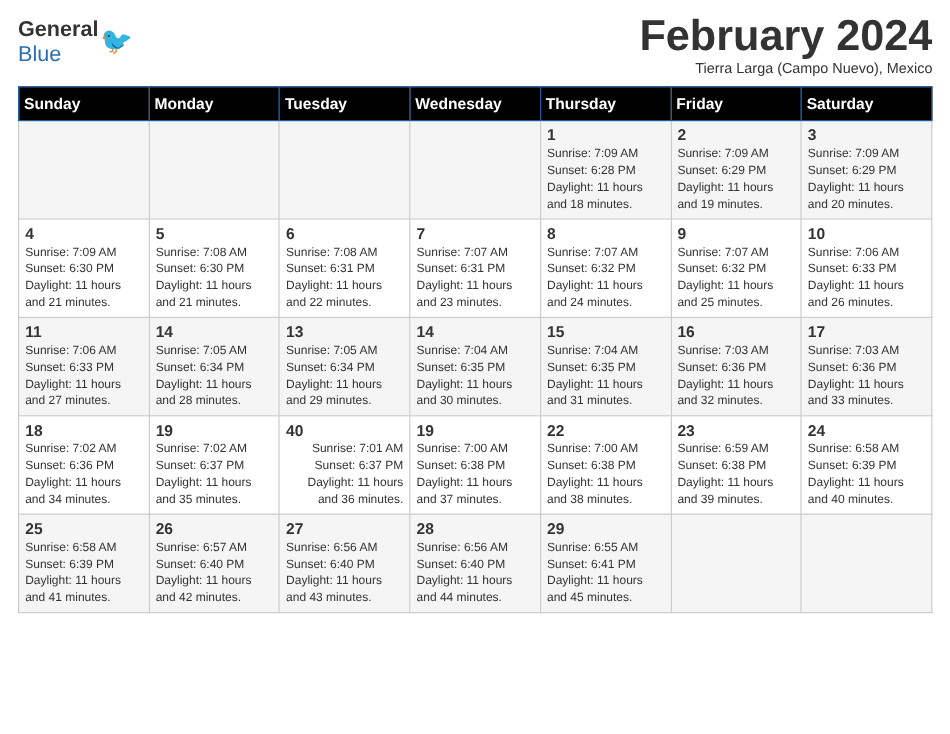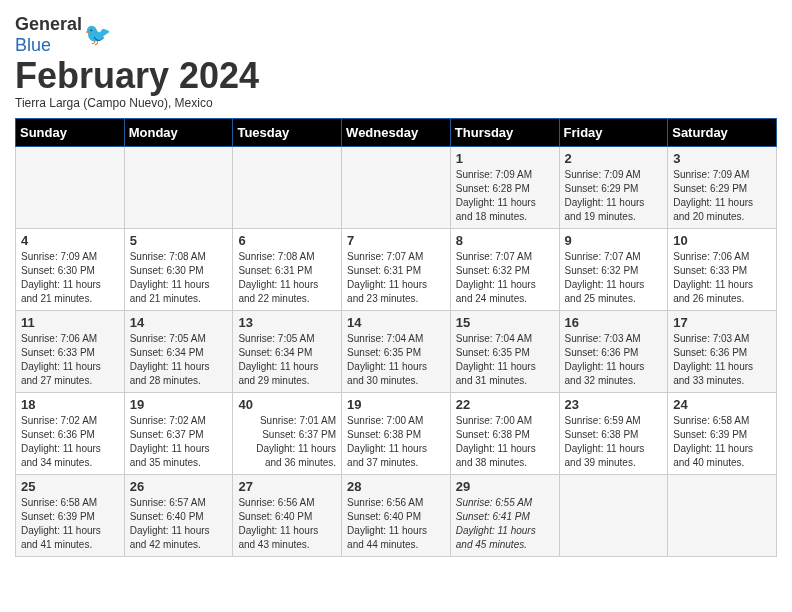--- a/index.html
+++ b/index.html
@@ -8,21 +8,20 @@
       background: #fff;
       width: 792px;
       min-height: 612px;
       padding: 10px 15px;
     }
     .header-area {
       display: flex;
       justify-content: space-between;
       align-items: flex-start;
       margin-bottom: 8px;
-      flex-direction: column;
     }
     .logo {
       display: flex;
       align-items: center;
       margin-top: 4px;
     }
     .logo-text-general {
       font-size: 18px;
       font-weight: bold;
       color: #333;
@@ -31,20 +30,21 @@
       font-size: 18px;
       font-weight: normal;
       color: #2a6db5;
     }
     .logo-bird {
       color: #2a6db5;
       font-size: 22px;
       margin-left: 2px;
     }
     .title-area {
+      text-align: right;
     }
     .main-title {
       font-size: 36px;
       font-weight: bold;
       color: #333;
       line-height: 1.1;
     }
     .subtitle {
       font-size: 12px;
       color: #333;
@@ -301,21 +301,21 @@
 Daylight: 11 hours and 43 minutes.</div>
         </td>
         <td>
           <span class="day-number">28</span>
           <div class="day-info" style="white-space: pre-line;">Sunrise: 6:56 AM
 Sunset: 6:40 PM
 Daylight: 11 hours and 44 minutes.</div>
         </td>
         <td>
           <span class="day-number">29</span>
-          <div class="day-info" style="white-space: pre-line; font-style: italic;">Sunrise: 6:55 AM
+          <div class="day-info" style="white-space: pre-line;">Sunrise: 6:55 AM
 Sunset: 6:41 PM
 Daylight: 11 hours and 45 minutes.</div>
         </td>
         <td class="empty-cell"></td>
         <td class="empty-cell"></td>
       </tr>
     </tbody>
 </table>
 
 </body></html>

